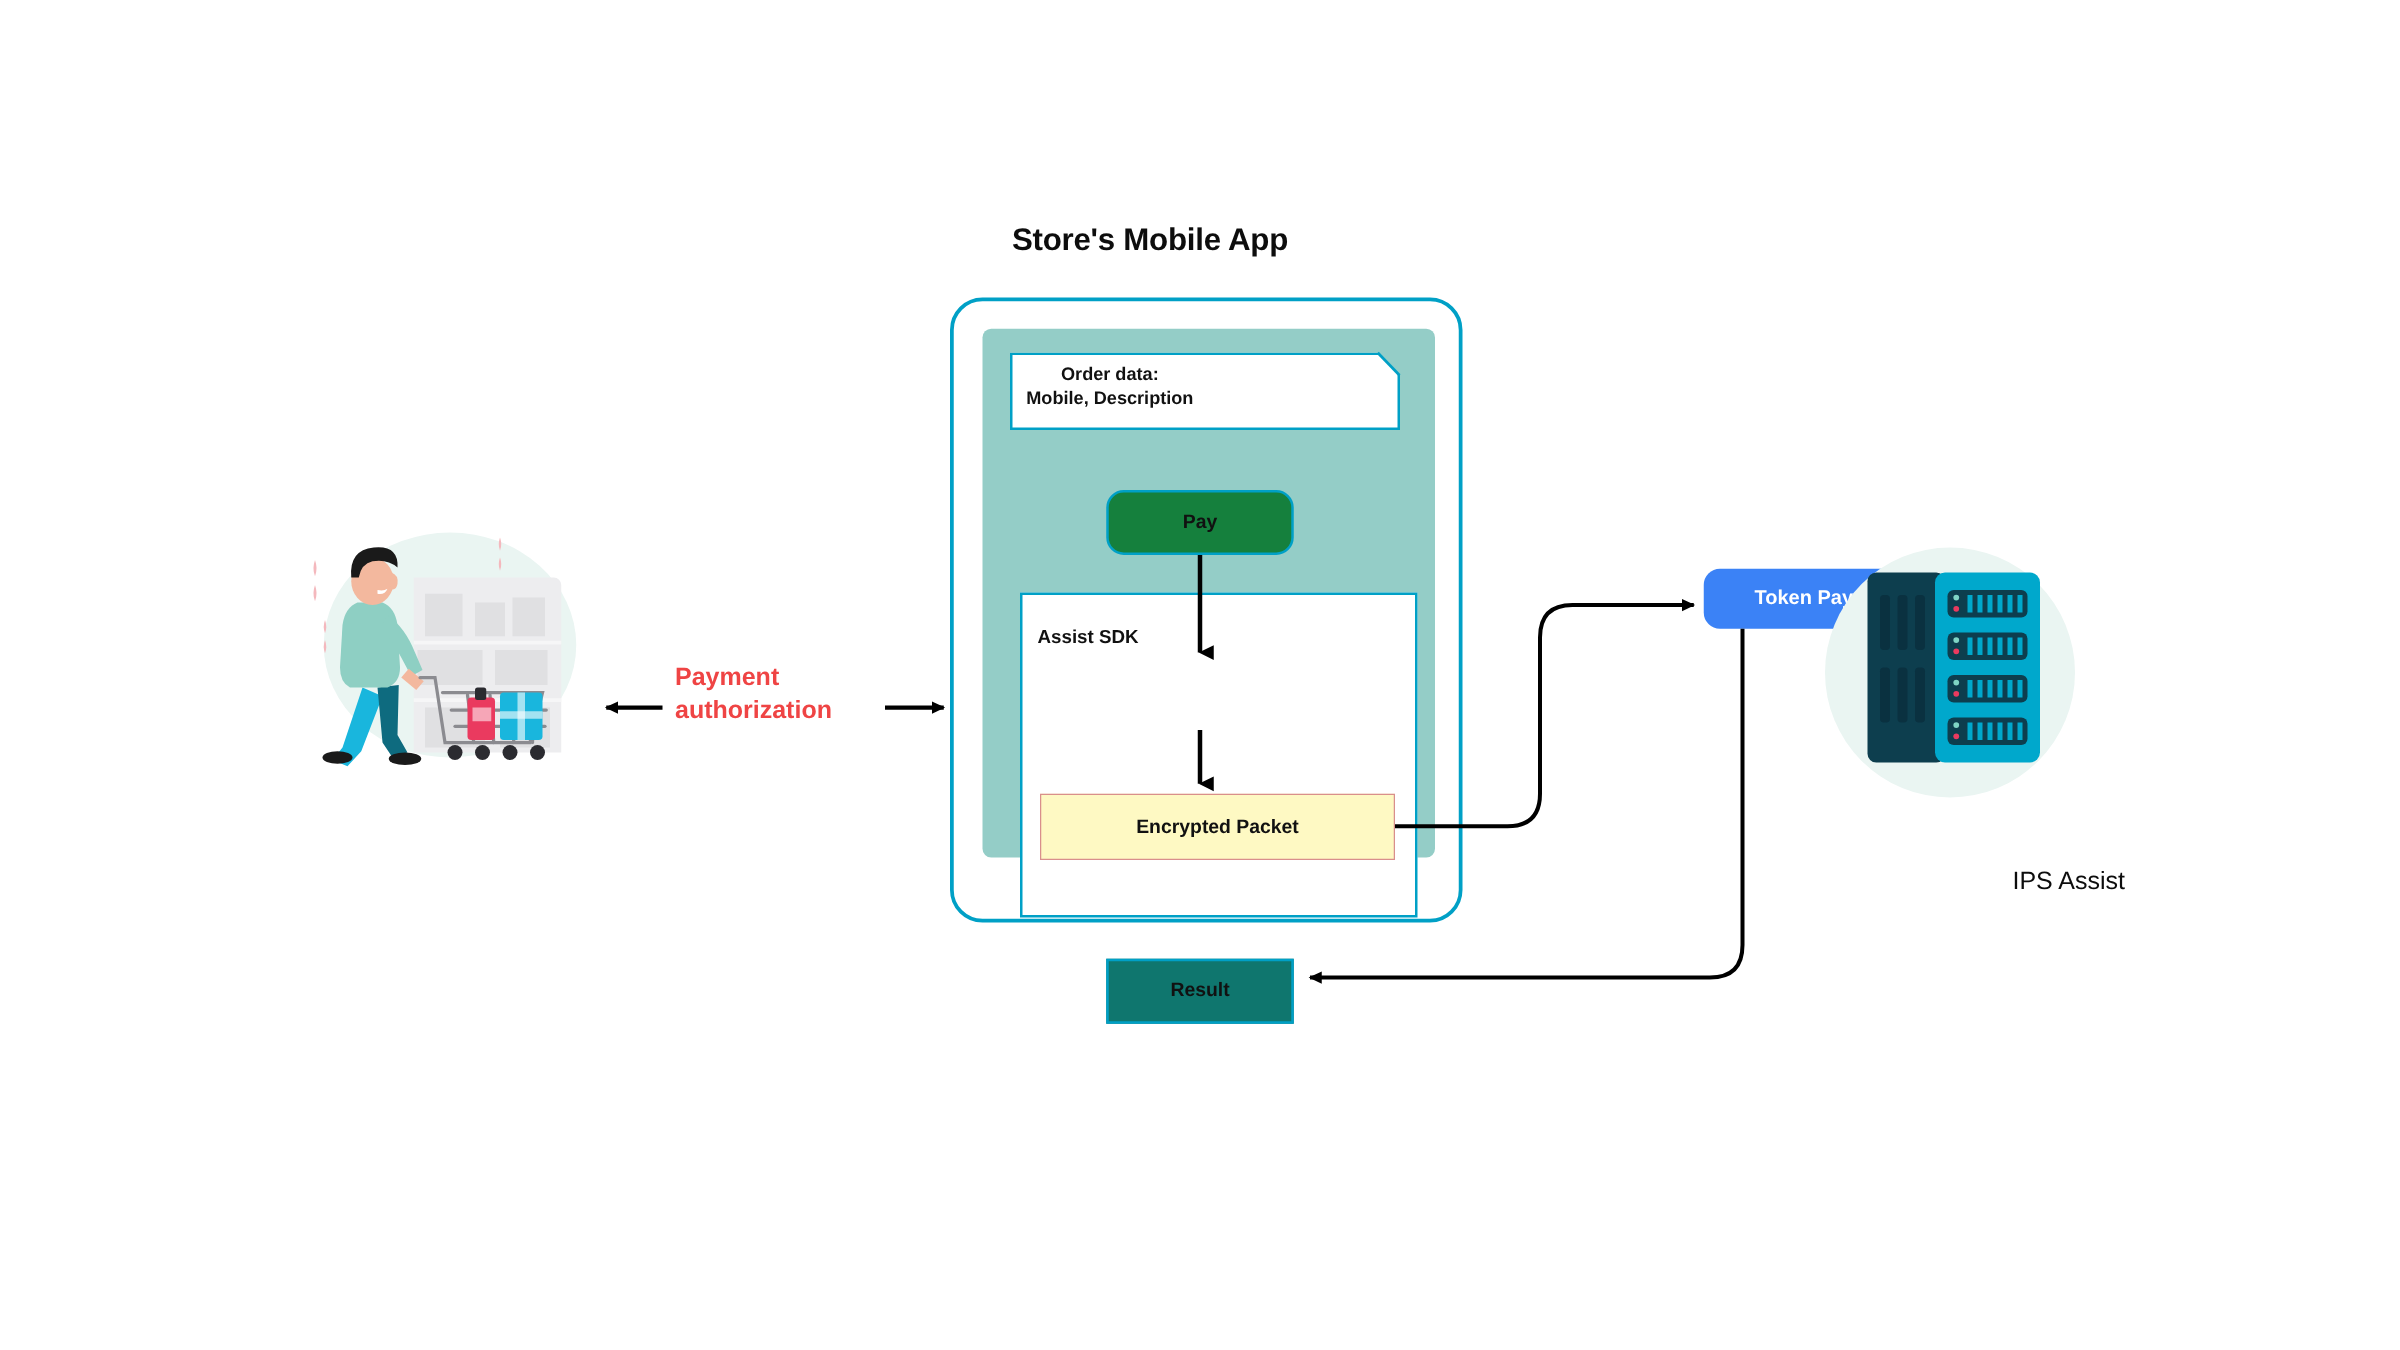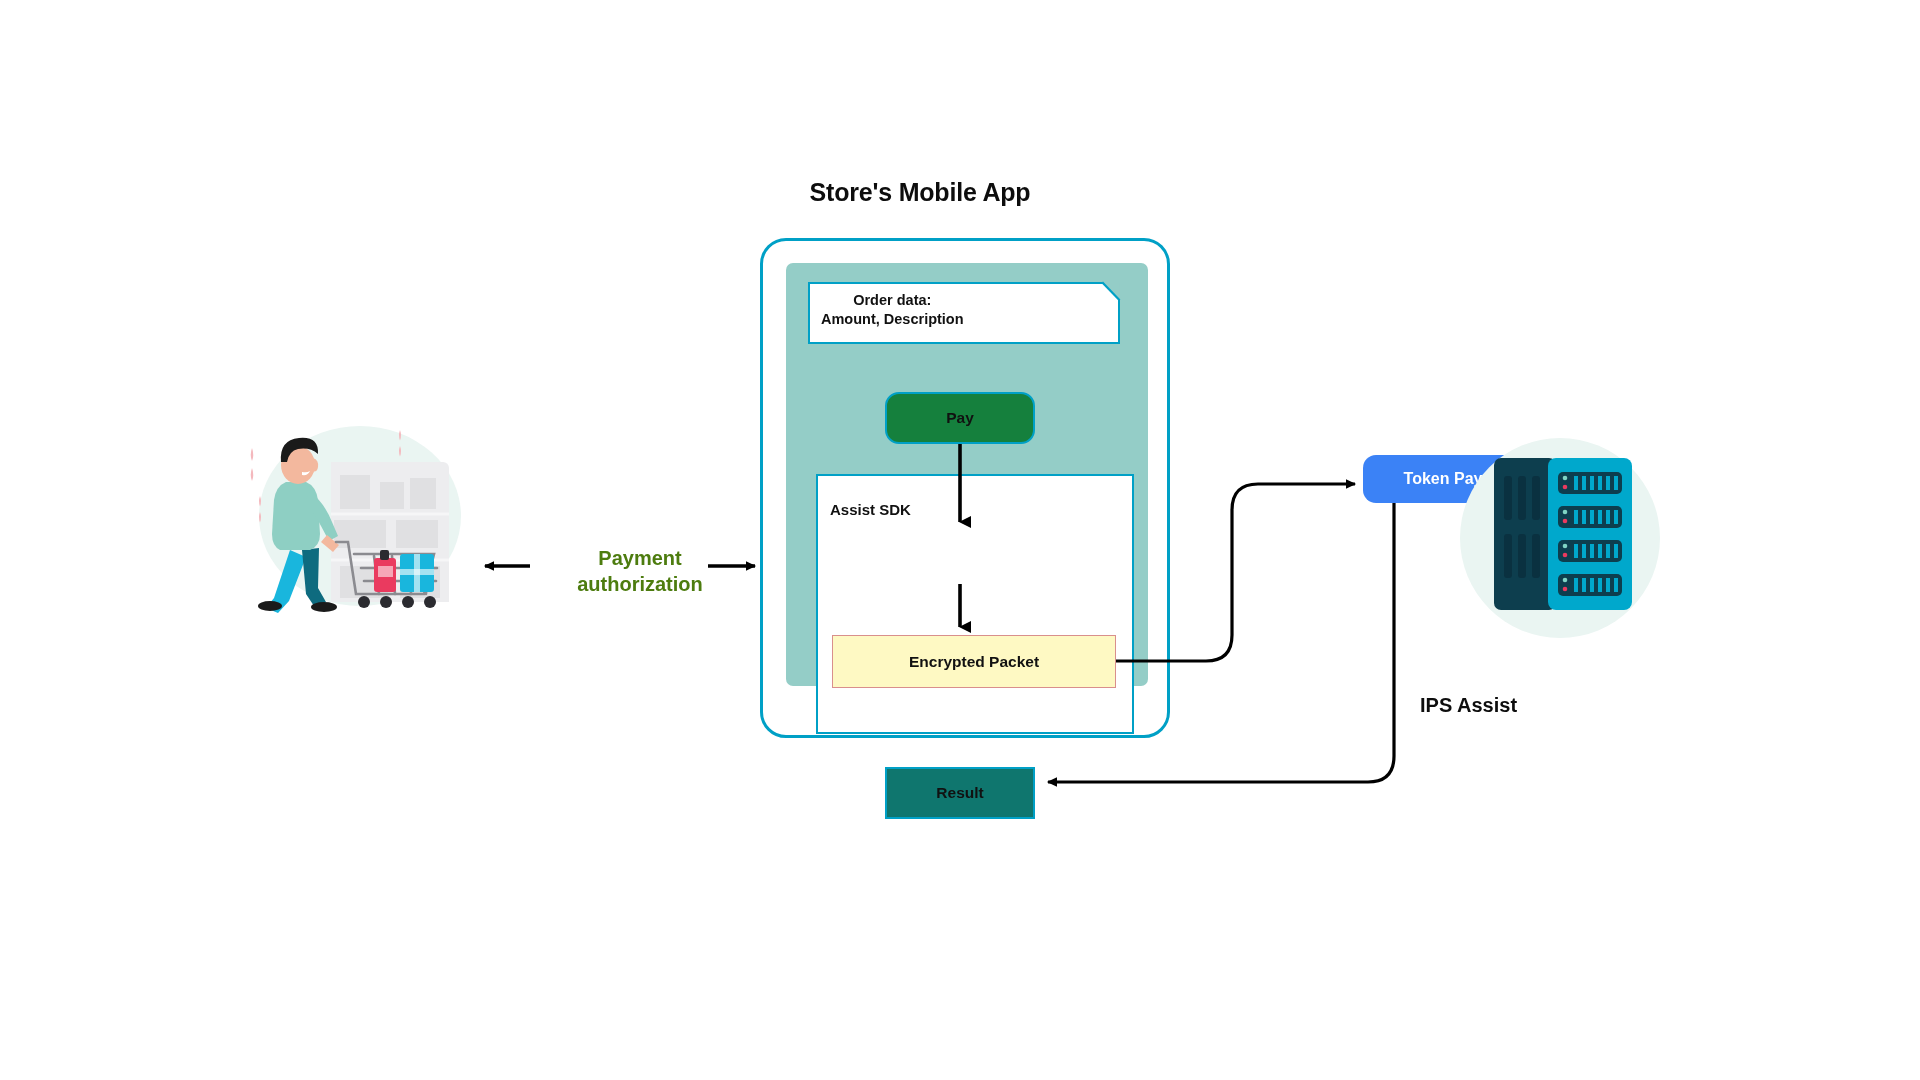--- a/index.html
+++ b/index.html
@@ -175,49 +175,48 @@
     box-sizing: border-box;
     font-size: 15.5px;
     font-weight: bold;
   }
 
   
   #payment-auth-label {
     left: 540px;
     top: 530px;
     width: 200px;
-    text-align: center;
+    text-align: left;
     font-size: 20px;
     font-weight: bold;
     line-height: 1.28;
-    color: #4d7c0f;
-    margin-top: 16px;
+    color: #ef4444;
   }
 
   
   #token-pay-pill {
     left: 1363px;
     top: 455px;
     width: 160px;
     height: 48px;
     background: #3b82f6;
     border-radius: 13px;
     color: #ffffff;
     font-size: 16px;
     font-weight: bold;
   }
 
   
   #ips-assist-label {
     left: 1420px;
     top: 694px;
     width: 280px;
-    text-align: left;
+    text-align: right;
     font-size: 20px;
-    font-weight: bold;
+    font-weight: normal;
     color: #0d0d0d;
   }
 
   
   #shopper-illustration { left: 228px; top: 420px; width: 260px; height: 200px; }
   #server-illustration  { left: 1448px; top: 430px; width: 230px; height: 230px; }
 
   
   #connectors { left: 0; top: 0; width: 1920px; height: 1080px; pointer-events: none; }
 </style>
@@ -233,21 +232,21 @@
   <div class="abs" id="home-indicator"></div>
 
   <div class="abs" id="order-card">
     <div class="card-body"></div>
     <svg class="fold-edge" viewBox="0 0 22 22" xmlns="http://www.w3.org/2000/svg">
       <path d="M3.2 1.2 L20.6 1.2 L20.6 19.2 Z" fill="#94cdc7"></path>
       <path d="M3.2 1.2 L20.6 19.2" stroke="#00a0c6" stroke-width="2.2" fill="none"></path>
     </svg>
     <div class="text">
       <div>Order data:</div>
-      <div>Amount, Description</div>
+      <div>Mobile, Description</div>
     </div>
   </div>
 
   <div class="abs center-text" id="pay-button">Pay</div>
 
   <div class="abs" id="assist-sdk-panel"></div>
   <div class="abs" id="assist-sdk-label">Assist SDK</div>
 
 
   <div class="abs center-text" id="encrypted-box">Encrypted Packet</div>

